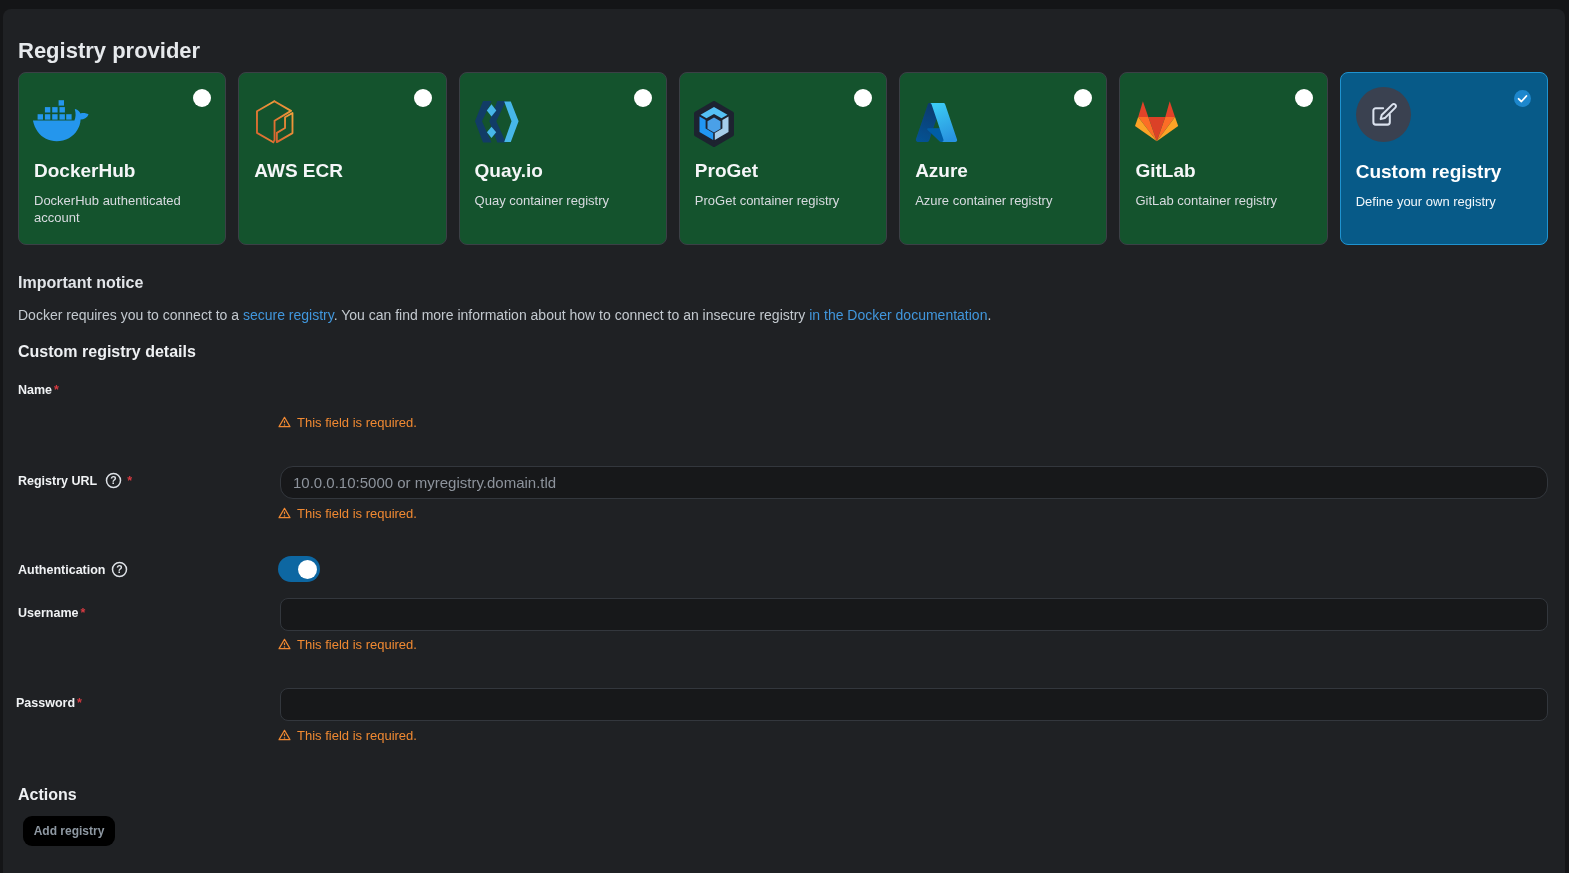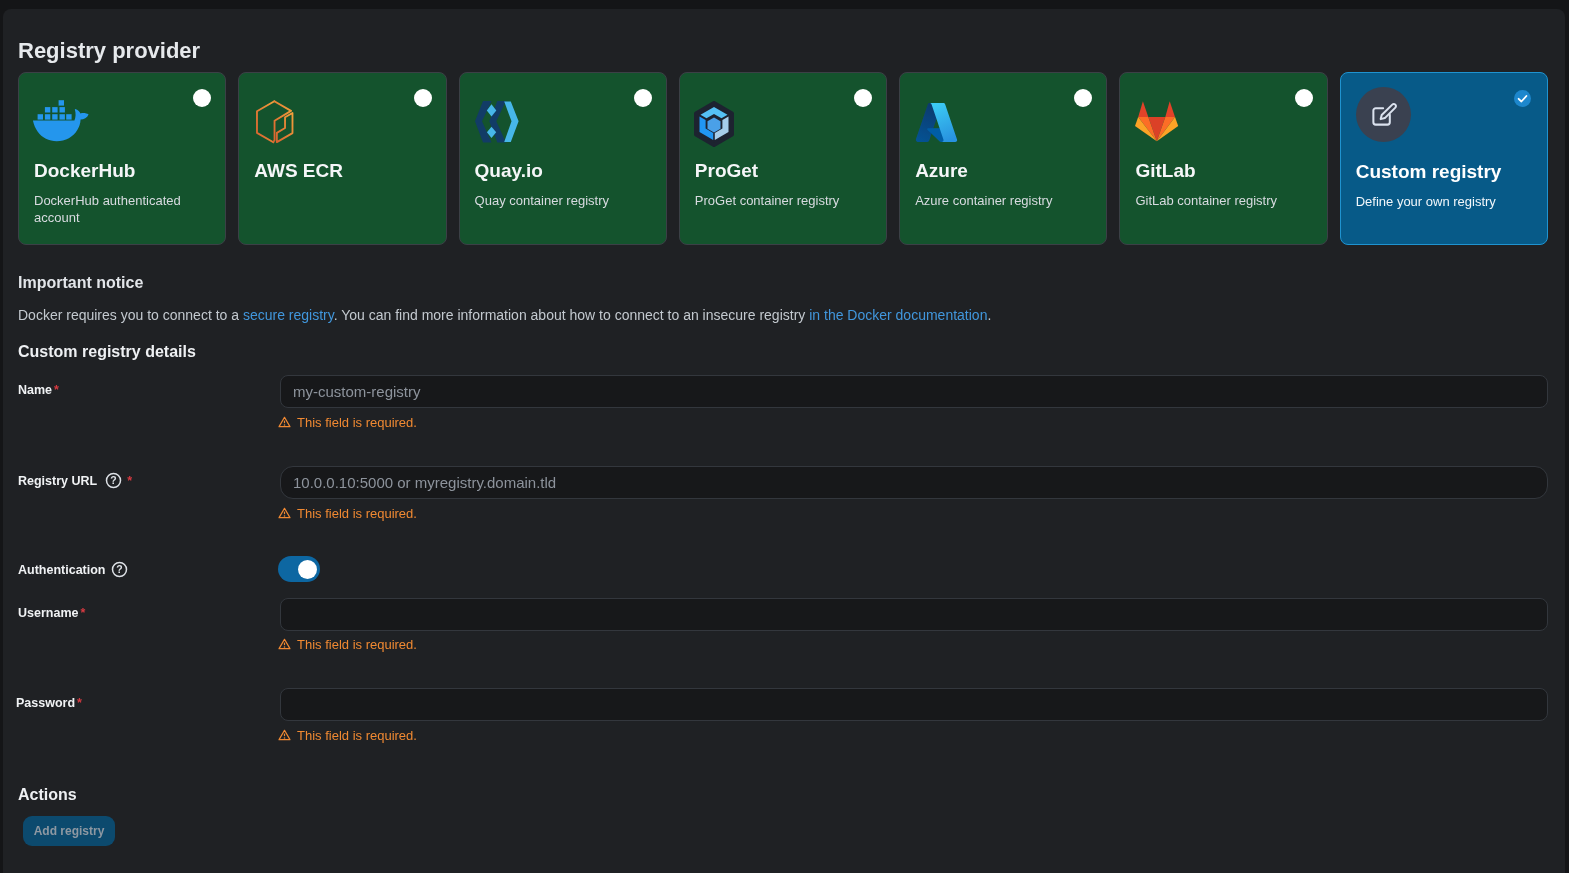--- a/index.html
+++ b/index.html
@@ -26,21 +26,21 @@
 .para { font-size:14px; color:#c3c9cf; }
 .para a { color:#4197dd; text-decoration:none; }
 
 .lbl { font-size:12.5px; font-weight:700; color:#f0f2f4; height:17px; display:flex; align-items:center; gap:5px; }
 .req { color:#d53a41; font-weight:700; }
 .inp { position:absolute; left:280px; width:1268px; height:33px; background:#17181a; border:1px solid #33373d; border-radius:8px; font-size:15px; color:#e4e7ea; padding:0 12px; display:flex; align-items:center; }
 .ph { color:#8d939c; }
 .err { position:absolute; left:278px; height:14px; display:flex; align-items:center; gap:6px; color:#f08932; font-size:13px; font-weight:400; }
 .toggle { position:absolute; left:278px; width:42px; height:26px; border-radius:13px; background:#0d67a2; }
 .toggle .knob { position:absolute; right:3px; top:3.5px; width:19px; height:19px; border-radius:50%; background:#fff; }
-.btn { position:absolute; left:23px; top:816px; width:92px; height:30px; background:#0c4a6e; border-radius:9px; color:#8e98a2; font-size:12px; font-weight:700; display:flex; align-items:center; justify-content:center; }
+.btn { position:absolute; left:23px; top:816px; width:92px; height:30px; background:#000000; border-radius:9px; color:#8e98a2; font-size:12px; font-weight:700; display:flex; align-items:center; justify-content:center; }
 </style>
 </head>
 <body>
 <div id="page">
   <div id="panel"></div>
   <div class="abs h1" style="left:18px; top:38px;">Registry provider</div>
   <div class="abs" id="cards">
     <div class="card">
         <span class="radio"></span>
       <div class="logo"><svg width="58" height="43" viewBox="0 0 58 43" style="margin-left:-2px; margin-top:0px;">
@@ -154,23 +154,20 @@
         </div>
       <div class="card-title" style="margin-top:19px;">Custom registry</div>
       <div class="card-desc">Define your own registry</div>
     </div>
   </div>
   <div class="abs h2" style="left:18px; top:274px;">Important notice</div>
   <div class="abs para" style="left:18px; top:307px;">Docker requires you to connect to a <a>secure registry</a>. You can find more information about how to connect to an insecure registry <a>in the Docker documentation</a>.</div>
   <div class="abs h3" style="left:18px; top:343px;">Custom registry details</div>
 
   <div class="abs lbl" style="left:18px; top:381px;">Name<span class="req" style="margin-left:-3px;">*</span></div>
-  <div class="inp" style="top:375px;">
-      <span class="ph">my-custom-registry</span>
-    </div>
   <div class="err" style="top:415px;"><svg width="13" height="12" viewBox="0 0 16 15" style="flex:none;">
         <path d="M8 1.6 L14.8 13.3 H1.2 Z" fill="none" stroke="#f08932" stroke-width="1.5" stroke-linejoin="round"></path>
         <line x1="8" y1="5.8" x2="8" y2="9" stroke="#f08932" stroke-width="1.5"></line>
         <circle cx="8" cy="11.3" r="1" fill="#f08932"></circle>
       </svg>This field is required.</div>
 
   <div class="abs lbl" style="left:18px; top:472px;gap:8px;">Registry URL <svg width="17" height="17" viewBox="0 0 17 17" style="flex:none;">
         <circle cx="8.5" cy="8.5" r="7" fill="none" stroke="#dde1e6" stroke-width="1.5"></circle>
         <text x="8.5" y="12.2" text-anchor="middle" font-size="10.5" font-weight="700" fill="#dde1e6" font-family="Liberation Sans, sans-serif">?</text>
       </svg><span class="req" style="margin-left:-3px;">*</span></div>

